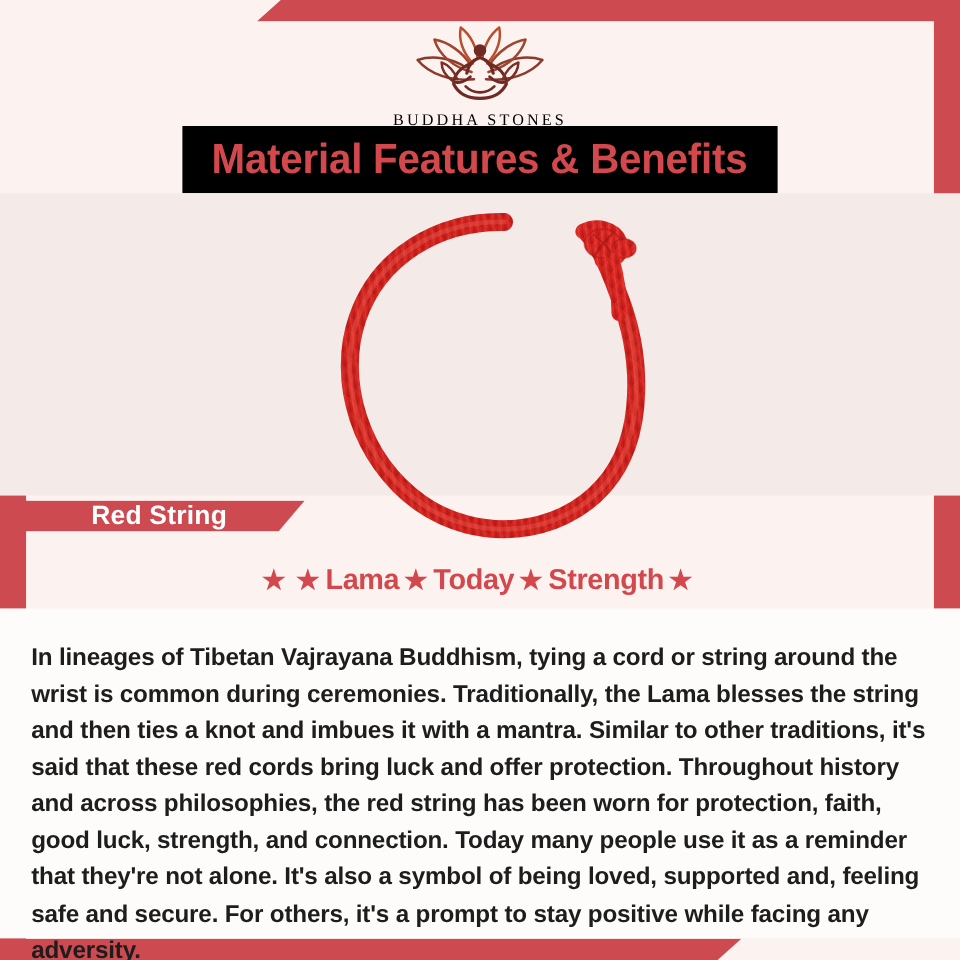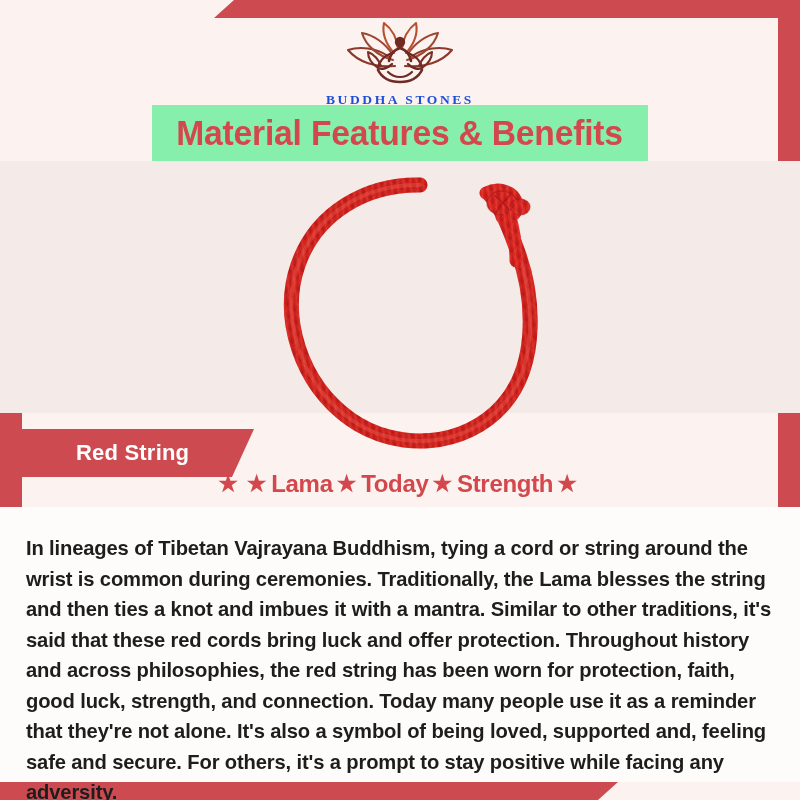--- a/index.html
+++ b/index.html
@@ -76,32 +76,32 @@
   .logo-mark {
     display: block;
     margin: 0 auto;
   }
   .logo-word {
     display: block;
     margin-top: 2px;
     font-family: "Liberation Serif", serif;
     font-size: 13.5px;
     letter-spacing: 2.6px;
-    color: #1d4ed8;
-    font-weight: 700;
+    color: #000000;
+    font-weight: 400;
   }
 
   
   .headline-band {
     position: absolute;
     top: 105px;
     left: 152px;
     width: 496px;
     height: 56px;
-    background: #86efac;
+    background: #000000;
     display: flex;
     align-items: center;
     justify-content: center;
   }
   .headline {
     font-size: 35px;
     font-weight: 700;
     color: #d2484d;
     letter-spacing: -0.2px;
     white-space: nowrap;
@@ -129,23 +129,23 @@
   .tag-row {
     position: absolute;
     top: 413px;
     left: 0;
     width: 800px;
     height: 46px;
   }
   .tag {
     position: absolute;
     left: 14px;
-    top: 16px;
+    top: 4px;
     width: 240px;
-    height: 48px;
+    height: 26px;
     background: #cd4a50;
     -webkit-clip-path: polygon(0 0, 100% 0, calc(100% - 22px) 100%, 0 100%);
     clip-path: polygon(0 0, 100% 0, calc(100% - 22px) 100%, 0 100%);
     display: flex;
     align-items: center;
   }
   .tag-label {
     margin-left: 62px;
     color: #ffffff;
     font-size: 22px;

